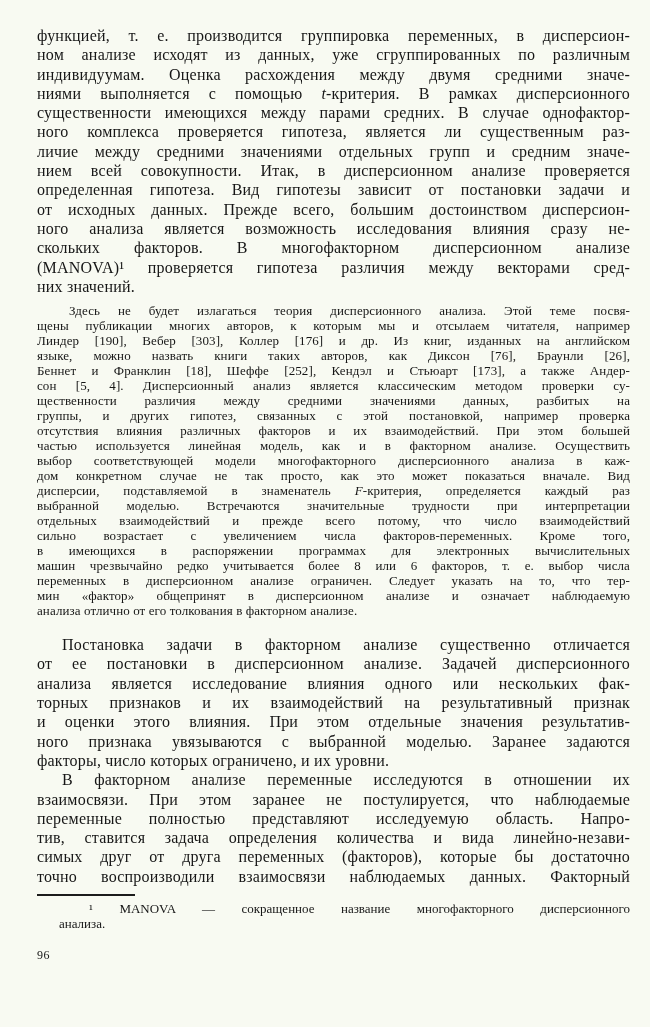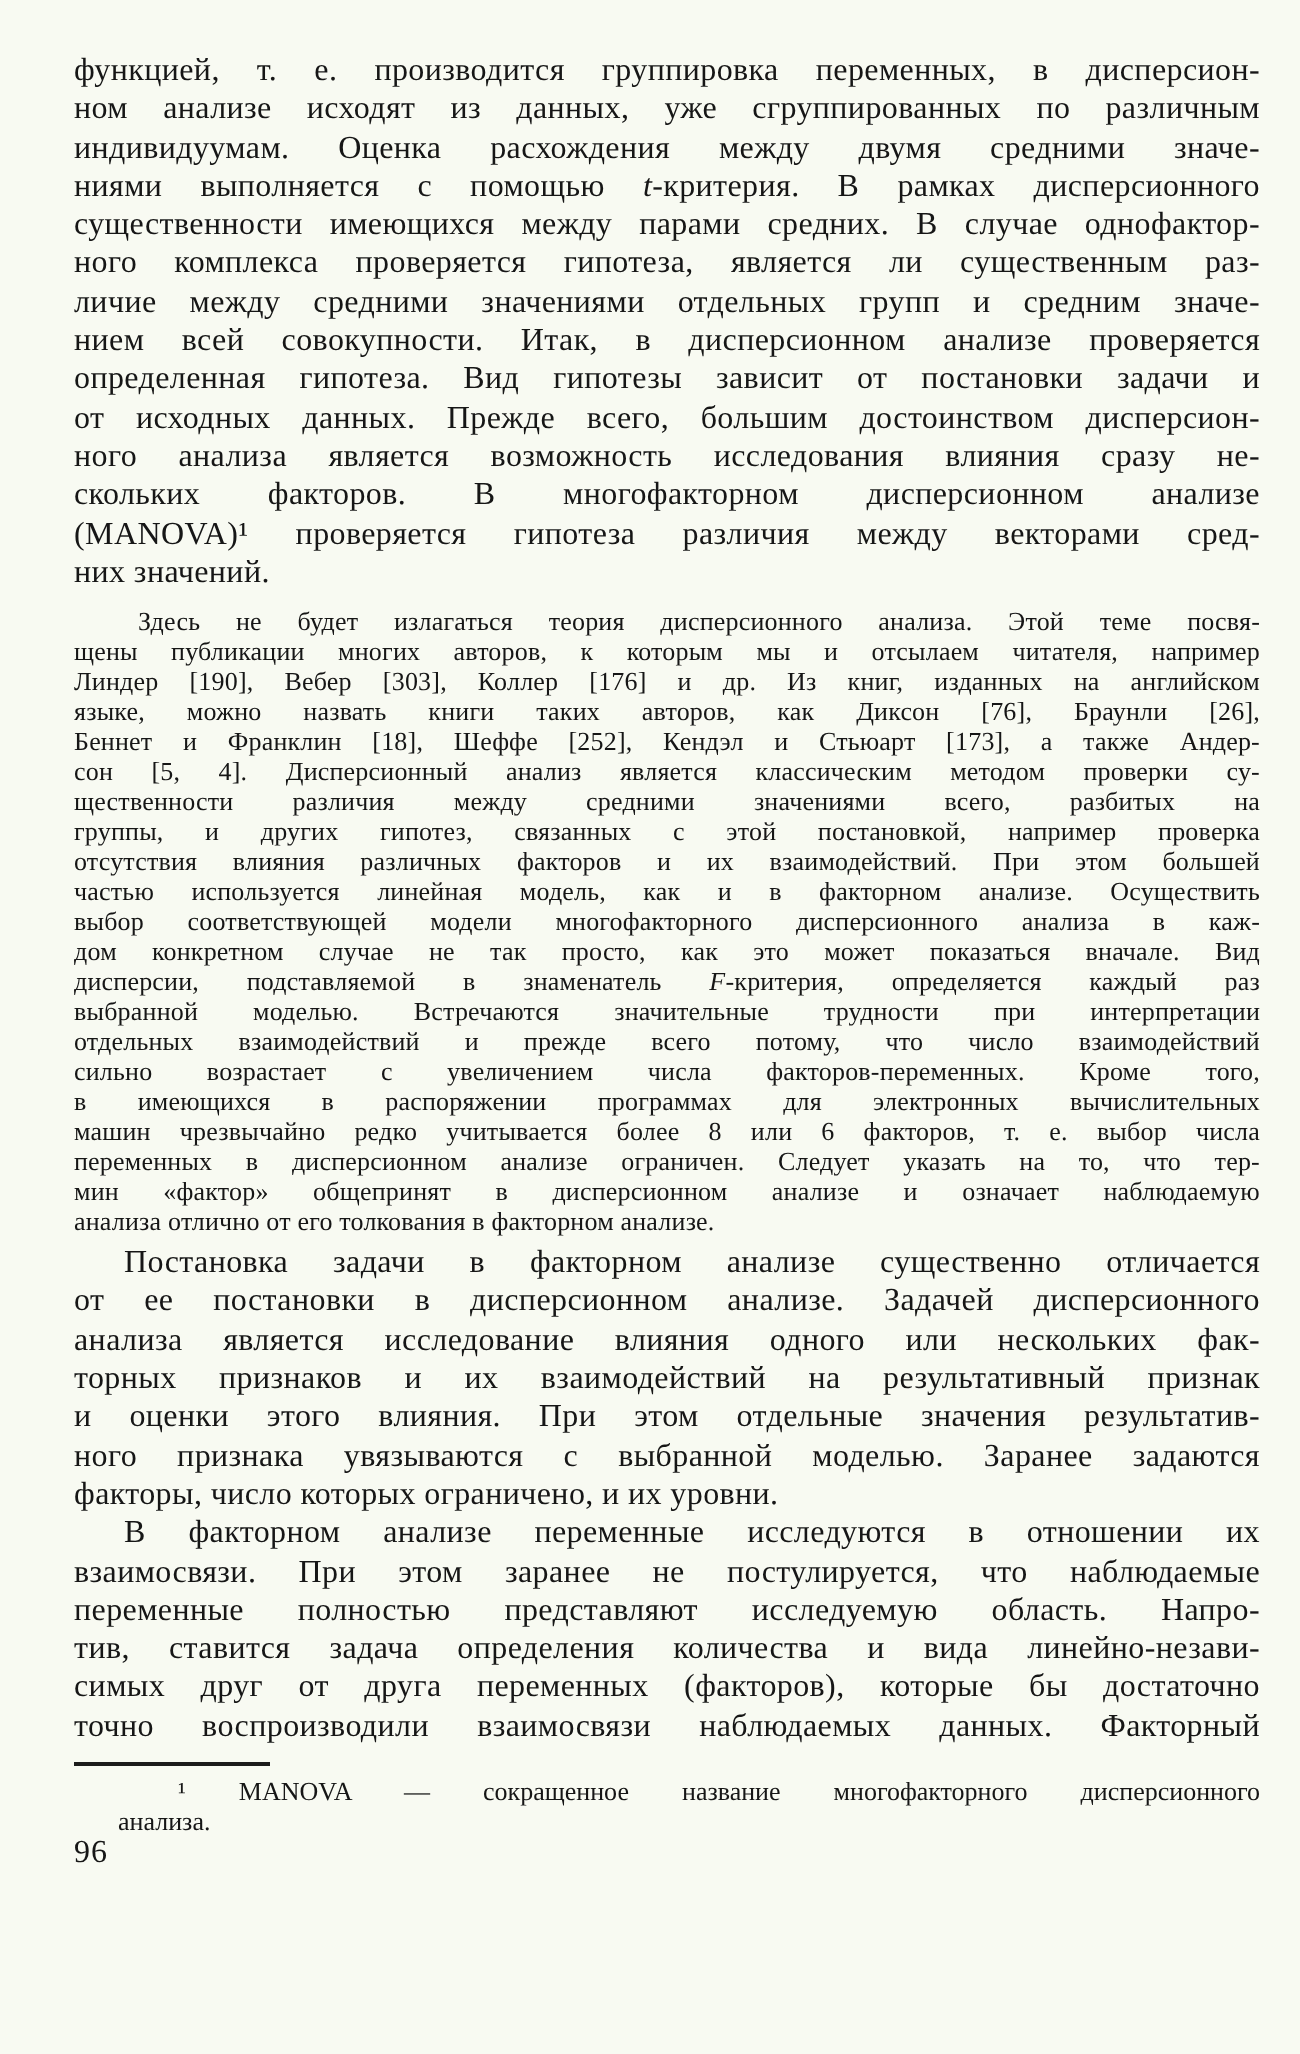--- a/index.html
+++ b/index.html
@@ -31,35 +31,36 @@
     line-height: 19.3px;
     letter-spacing: 0.2px;
   }
   .small-text .line {
     font-size: 13px;
     line-height: 15px;
     letter-spacing: 0.1px;
   }
   .small-text .line.indent { text-indent: 32px; }
   .gap-small { margin-top: 7px; }
-  .gap-body { margin-top: 4px; }
+  .gap-body { margin-top: 17px; }
   .footnote-block { margin-top: 8px; }
   .footnote-rule {
     width: 98px; height: 2px;
     background: #1c1c1c;
     margin: 0 0 6px 0;
   }
   .footnote-block .line {
     font-size: 13px;
     line-height: 14.5px;
     margin-left: 22px;
   }
   .footnote-block .line.indent { text-indent: 30px; }
   .page-number {
-    font-size: 16px;
+    margin-top: 17px;
+    font-size: 12px;
     letter-spacing: 0.5px;
   }
   i { font-style: italic; }
 </style>
 </head>
 <body style="background: rgb(248, 250, 242);">
 
 <div class="page" style="color: rgb(22, 22, 22);">
   <div class="text-column">
       <div class="block body-text">
@@ -78,21 +79,21 @@
         <div class="line">(MANOVA)¹ проверяется гипотеза различия между векторами сред-</div>
         <div class="line end">них значений.</div>
       </div>
       <div class="block small-text gap-small">
         <div class="line indent">Здесь не будет излагаться теория дисперсионного анализа. Этой теме посвя-</div>
         <div class="line">щены публикации многих авторов, к которым мы и отсылаем читателя, например</div>
         <div class="line">Линдер [190], Вебер [303], Коллер [176] и др. Из книг, изданных на английском</div>
         <div class="line">языке, можно назвать книги таких авторов, как Диксон [76], Браунли [26],</div>
         <div class="line">Беннет и Франклин [18], Шеффе [252], Кендэл и Стьюарт [173], а также Андер-</div>
         <div class="line">сон [5, 4]. Дисперсионный анализ является классическим методом проверки су-</div>
-        <div class="line">щественности различия между средними значениями всего, разбитых на</div>
+        <div class="line">щественности различия между средними значениями данных, разбитых на</div>
         <div class="line">группы, и других гипотез, связанных с этой постановкой, например проверка</div>
         <div class="line">отсутствия влияния различных факторов и их взаимодействий. При этом большей</div>
         <div class="line">частью используется линейная модель, как и в факторном анализе. Осуществить</div>
         <div class="line">выбор соответствующей модели многофакторного дисперсионного анализа в каж-</div>
         <div class="line">дом конкретном случае не так просто, как это может показаться вначале. Вид</div>
         <div class="line">дисперсии, подставляемой в знаменатель <i>F</i>-критерия, определяется каждый раз</div>
         <div class="line">выбранной моделью. Встречаются значительные трудности при интерпретации</div>
         <div class="line">отдельных взаимодействий и прежде всего потому, что число взаимодействий</div>
         <div class="line">сильно возрастает с увеличением числа факторов-переменных. Кроме того,</div>
         <div class="line">в имеющихся в распоряжении программах для электронных вычислительных</div>

